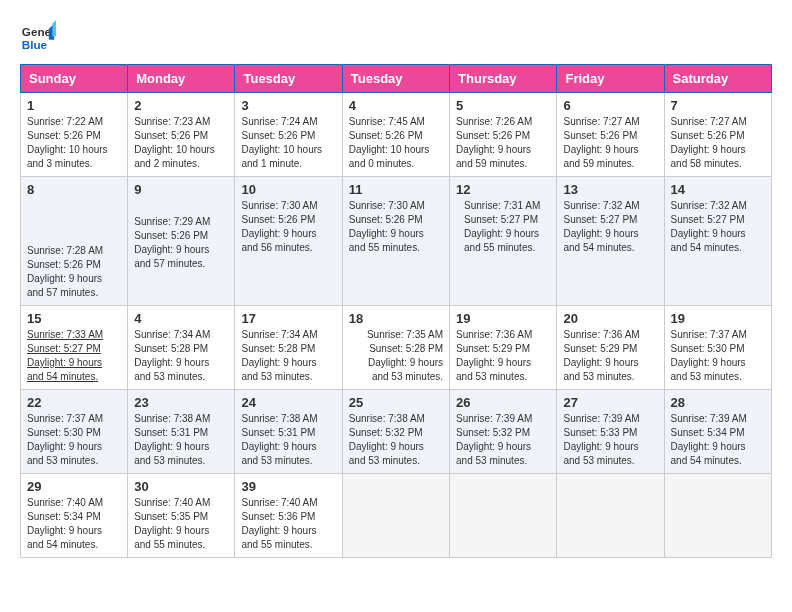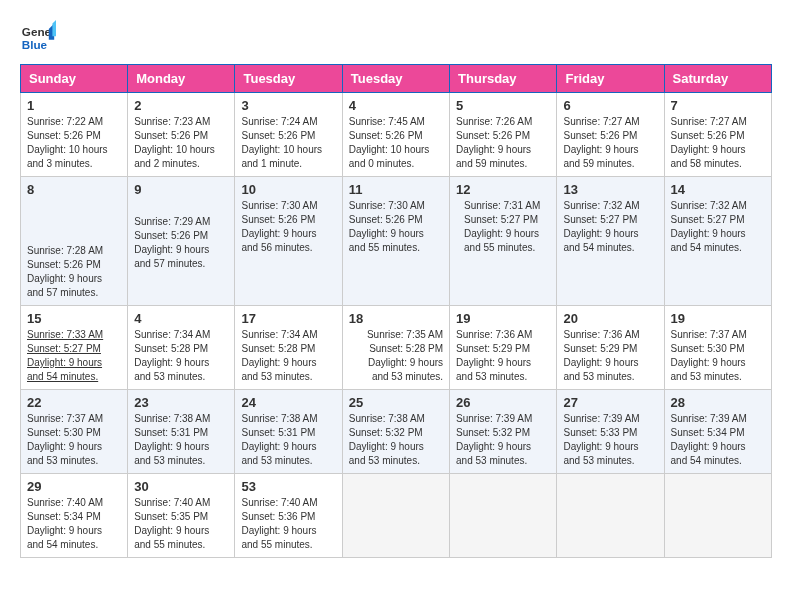--- a/index.html
+++ b/index.html
@@ -292,21 +292,21 @@
 Sunset: 5:34 PM
 Daylight: 9 hours and 54 minutes.</div>
         </td>
         <td>
           <span class="day-num">30</span>
           <div class="day-info" style="white-space: pre-line;">Sunrise: 7:40 AM
 Sunset: 5:35 PM
 Daylight: 9 hours and 55 minutes.</div>
         </td>
         <td>
-          <span class="day-num">53</span>
+          <span class="day-num">39</span>
           <div class="day-info" style="white-space: pre-line;">Sunrise: 7:40 AM
 Sunset: 5:36 PM
 Daylight: 9 hours and 55 minutes.</div>
         </td>
         <td class="empty"></td>
         <td class="empty"></td>
         <td class="empty"></td>
         <td class="empty"></td>
       </tr>
     </tbody>

